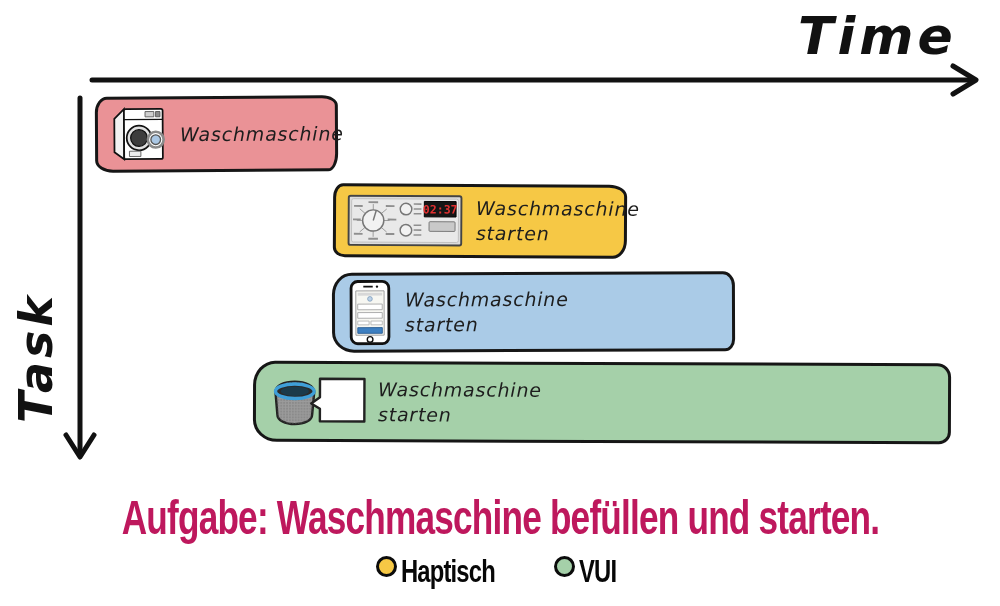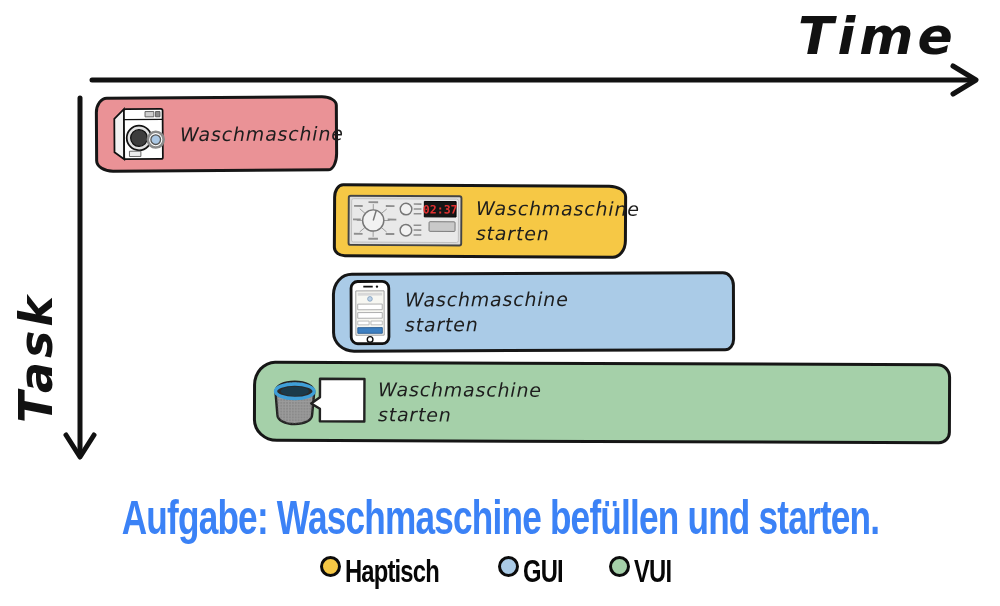--- a/index.html
+++ b/index.html
@@ -47,21 +47,21 @@
   }
   #bar-green{
     left:253px;top:362px;width:698px;height:81px;background:#a5d0a9;
     border-radius:22px 14px 12px 24px / 24px 14px 12px 22px;
     transform:rotate(0.2deg);padding-left:12px;gap:10px;
   }
   .bar-icon{flex:0 0 auto;display:block;}
 
   
   #caption{
-    left:0;right:0;top:492px;text-align:center;white-space:nowrap;color:#3b82f6;
+    left:0;right:0;top:492px;text-align:center;white-space:nowrap;color:#be185d;
   }
   #caption span{
     display:inline-block;font-family:"Liberation Sans",sans-serif;
     font-weight:bold;font-size:44px;letter-spacing:-1px;
     transform:scaleX(0.8) scaleY(1.1);
   }
   #legend{
     left:0;right:0;top:556px;display:flex;justify-content:center;
     align-items:center;gap:38px;
   }
@@ -203,20 +203,16 @@
 <div id="caption" class="abs">
   <span>Aufgabe: Waschmaschine befüllen und starten.</span>
 </div>
 
 <div id="legend" class="abs">
   <div class="legend-item">
     <span class="legend-dot dot-haptisch"></span>
     <span class="legend-text">Haptisch</span>
   </div>
   <div class="legend-item">
-    <span class="legend-dot dot-gui"></span>
-    <span class="legend-text">GUI</span>
-  </div>
-  <div class="legend-item">
     <span class="legend-dot dot-vui"></span>
     <span class="legend-text">VUI</span>
   </div>
 </div>
 
 </body></html>

